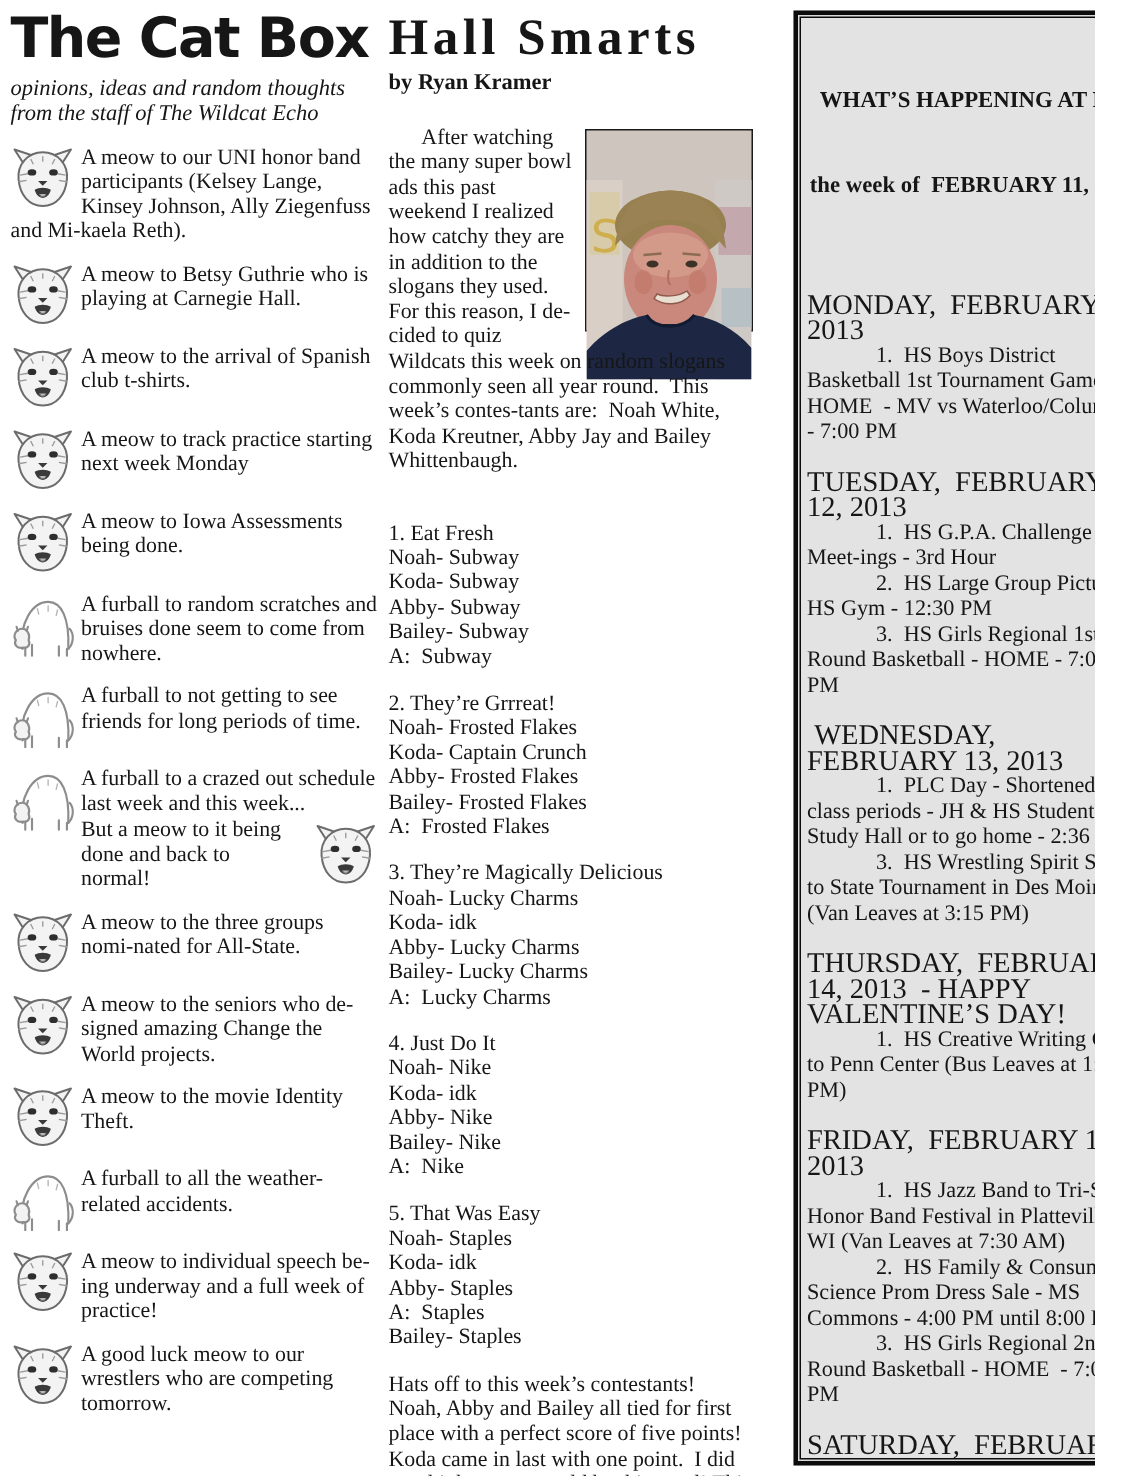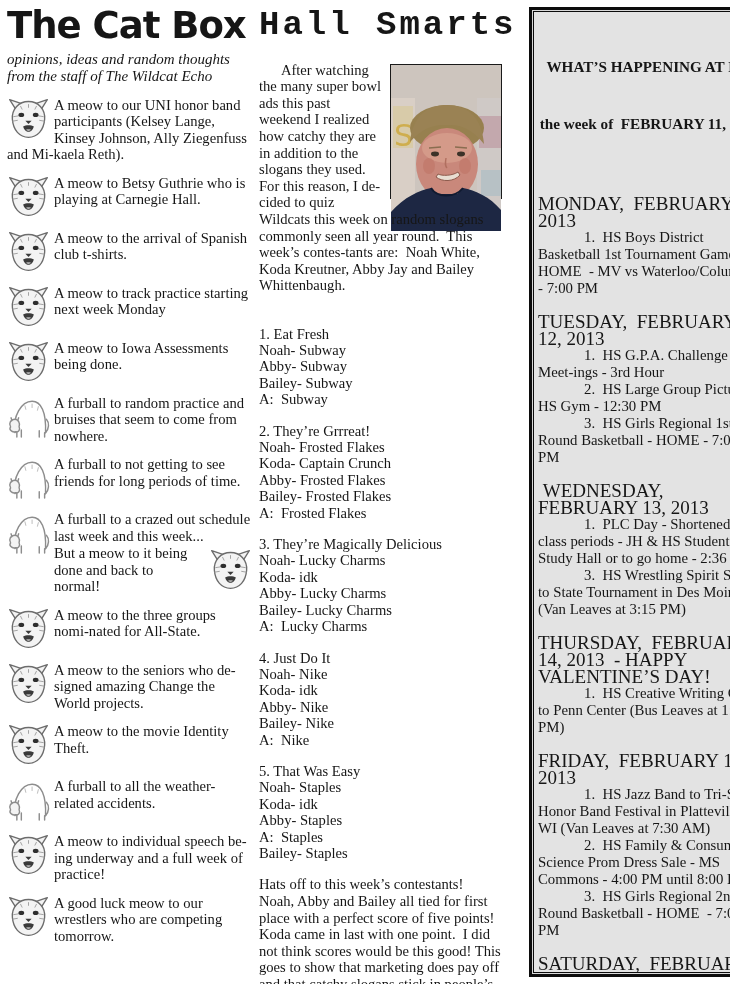--- a/index.html
+++ b/index.html
@@ -25,21 +25,21 @@
   .cat-item::after { content:""; display:block; clear:both; }
   .cat-icon { float:left; width:43px; height:43px; margin:0 4px 0 0; }
   .cat-icon svg { width:100%; height:100%; display:block; }
   .cat-text { font-size:14.6px; line-height:16.5px; white-space:pre-wrap; }
   .cat-extra { overflow:hidden; display:flex; align-items:center; gap:6px; margin-top:1px; }
   .cat-extra .cat-icon { float:none; flex:0 0 43px; margin:0; }
   .cat-extra-text { font-size:14.6px; line-height:16.5px; max-width:152px; white-space:pre-wrap; }
 
   
   .hs-title {
-    font-family:Liberation Mono, monospace;
+    font-family:Liberation Serif, serif;
     font-weight:700; font-size:34px; line-height:1.15;
     letter-spacing:3px; margin:0; white-space:nowrap;
   }
   .byline { font-weight:bold; font-size:15px; line-height:18px; margin:1px 0 3px; }
   .photo {
     float:right; width:110px; height:133px;
     border:1px solid #1a1a1a; margin:2px 0 4px 6px; background:#cdc5be;
   }
   .photo svg { width:100%; height:100%; display:block; }
   .intro { font-size:14.6px; line-height:16.6px; text-indent:34px; margin:0; white-space:pre-wrap; }
@@ -140,21 +140,21 @@
             </svg>
           </span>
           <div class="cat-text">A meow to Iowa Assessments being done.</div>
         </div>
         <div class="cat-item">
           <span class="cat-icon">
             <svg viewBox="0 0 48 48">
               <use href="#icon-furball"></use>
             </svg>
           </span>
-          <div class="cat-text">A furball to random practice and bruises that seem to come from nowhere.</div>
+          <div class="cat-text">A furball to random scratches and bruises done seem to come from nowhere.</div>
         </div>
         <div class="cat-item">
           <span class="cat-icon">
             <svg viewBox="0 0 48 48">
               <use href="#icon-furball"></use>
             </svg>
           </span>
           <div class="cat-text">A furball to not getting to see friends for long periods of time.</div>
         </div>
         <div class="cat-item">
@@ -219,20 +219,21 @@
               <use href="#icon-meow"></use>
             </svg>
           </span>
           <div class="cat-text">A good luck meow to our wrestlers who are competing tomorrow.</div>
         </div>
       </div>
   </section>
 
   <section class="col col-mid">
     <h1 class="hs-title">Hall Smarts</h1>
+    <div class="byline">by Ryan Kramer</div>
     <p class="intro">
       <span class="photo">
         <svg viewBox="0 0 110 133" preserveAspectRatio="none">
           <rect width="110" height="133" fill="#cdc5be"></rect>
           <rect x="0" width="24" height="133" fill="#d9cfc6"></rect>
           <rect x="86" width="24" height="133" fill="#cfc9c6"></rect>
           <rect x="88" y="18" width="22" height="32" fill="#c3a8ad"></rect>
           <rect x="90" y="72" width="20" height="26" fill="#b7c1c5"></rect>
           <rect x="2" y="8" width="20" height="42" fill="#d8cba9"></rect>
           <text x="3" y="48" font-size="30" fill="#cfae4e" font-family="DejaVu Sans, sans-serif">S</text>
@@ -249,20 +250,21 @@
           <ellipse cx="74" cy="68" rx="6" ry="8" fill="#bd7365" opacity="0.55"></ellipse>
           <path d="M0,133 L0,114 C13,99 29,92 40,90 L46,96 L66,96 L72,90 C84,92 99,99 110,112 L110,133 Z" fill="#1d2743"></path>
           <path d="M40,90 C46,100 64,100 72,90" fill="none" stroke="#101a30" stroke-width="2"></path>
         </svg>
       </span><span>After watching the many super bowl ads this past weekend I realized how catchy they are in addition to the slogans they used. For this reason, I de-cided to quiz Wildcats this week on random slogans commonly seen all year round.  This week’s contes-tants are:  Noah White, Koda Kreutner, Abby Jay and Bailey Whittenbaugh.</span>
     </p>
     <div id="quiz-list">
         <div class="quiz-block">
           <div class="quiz-line">1. Eat Fresh</div>
           <div class="quiz-line">Noah- Subway</div>
+          <div class="quiz-line">Koda- Subway</div>
           <div class="quiz-line">Abby- Subway</div>
           <div class="quiz-line">Bailey- Subway</div>
           <div class="quiz-line">A:  Subway</div>
         </div>
         <div class="quiz-block">
           <div class="quiz-line">2. They’re Grrreat!</div>
           <div class="quiz-line">Noah- Frosted Flakes</div>
           <div class="quiz-line">Koda- Captain Crunch</div>
           <div class="quiz-line">Abby- Frosted Flakes</div>
           <div class="quiz-line">Bailey- Frosted Flakes</div>

